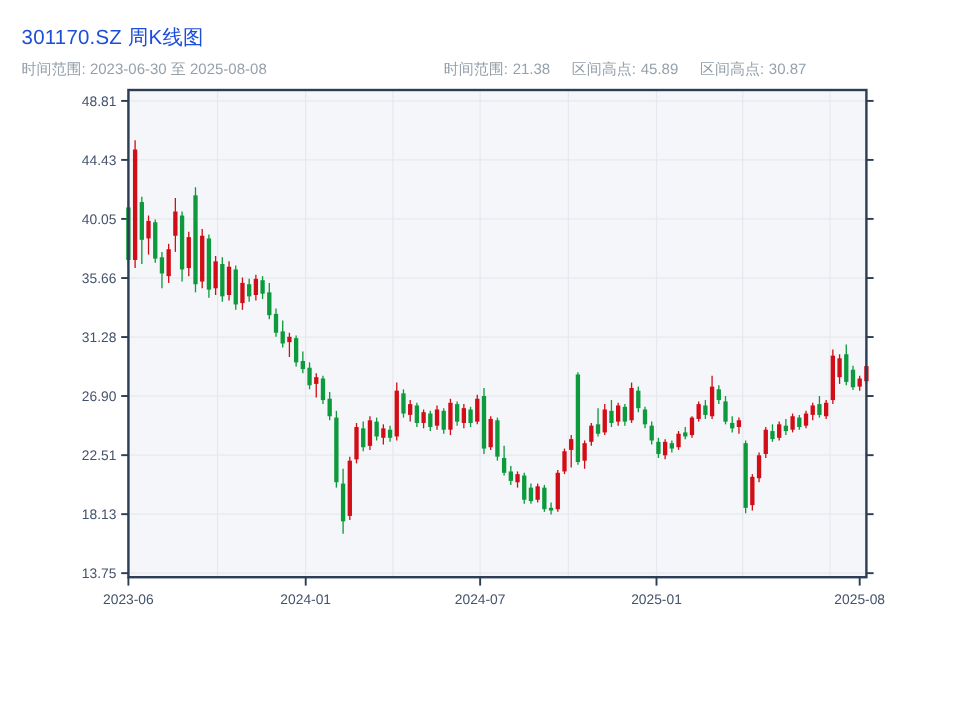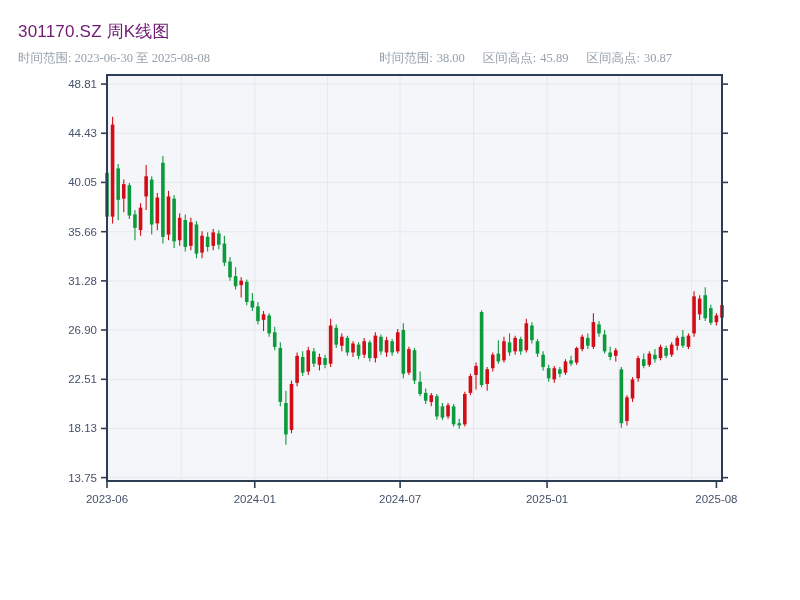--- a/index.html
+++ b/index.html
@@ -1,37 +1,37 @@
 <!DOCTYPE html>
 <html><head>
 <meta charset="utf-8">
 <style>
   html,body{margin:0;padding:0;background:#ffffff;width:800px;height:600px;overflow:hidden;
     font-family:"Liberation Sans","DejaVu Sans",sans-serif;}
   .stage{position:relative;width:800px;height:600px;background:#fff;}
-  .title{position:absolute;left:18px;top:20px;font-size:17px;font-weight:500;color:#701a75;letter-spacing:.2px;}
+  .title{position:absolute;left:18px;top:20px;font-size:17px;font-weight:500;color:#1d4ed8;letter-spacing:.2px;}
   .subrow{position:absolute;left:18px;top:50px;width:764px;display:flex;justify-content:space-between;
     font-size:12.5px;color:#95a0ab;}
   .stats{display:flex;gap:18px;margin-right:110px;}
-  .stat{white-space:nowrap;font-family:Liberation Serif, serif;}
+  .stat{white-space:nowrap;}
   .stat .v{margin-left:4px;}
   .chart-wrap{position:absolute;left:0;top:0;width:800px;height:488px;}
   svg text{font-family:"Liberation Sans","DejaVu Sans",sans-serif;}
 </style>
 </head>
 <body>
 
 <div class="stage">
 
   <div class="title">301170.SZ 周K线图</div>
 
   <div class="subrow">
     <span class="stat">时间范围: 2023-06-30 至 2025-08-08</span>
     <span class="stats">
-      <span class="stat"><span>时间范围:</span><span class="v">38.00</span></span>
+      <span class="stat"><span>时间范围:</span><span class="v">21.38</span></span>
       <span class="stat"><span>区间高点:</span><span class="v">45.89</span></span>
       <span class="stat"><span>区间高点:</span><span class="v">30.87</span></span>
     </span>
   </div>
 
   <div class="chart-wrap">
     <svg id="chart-svg" width="800" height="600" viewBox="0 0 800 600">
         <rect x="107" y="75" width="615" height="406" fill="#f5f6f9"></rect>
         <line x1="107.7987012987013" y1="75" x2="107.7987012987013" y2="481" stroke="#e5e8ee" stroke-width="1"></line>
         <line x1="181.2792207792208" y1="75" x2="181.2792207792208" y2="481" stroke="#e5e8ee" stroke-width="1"></line>

